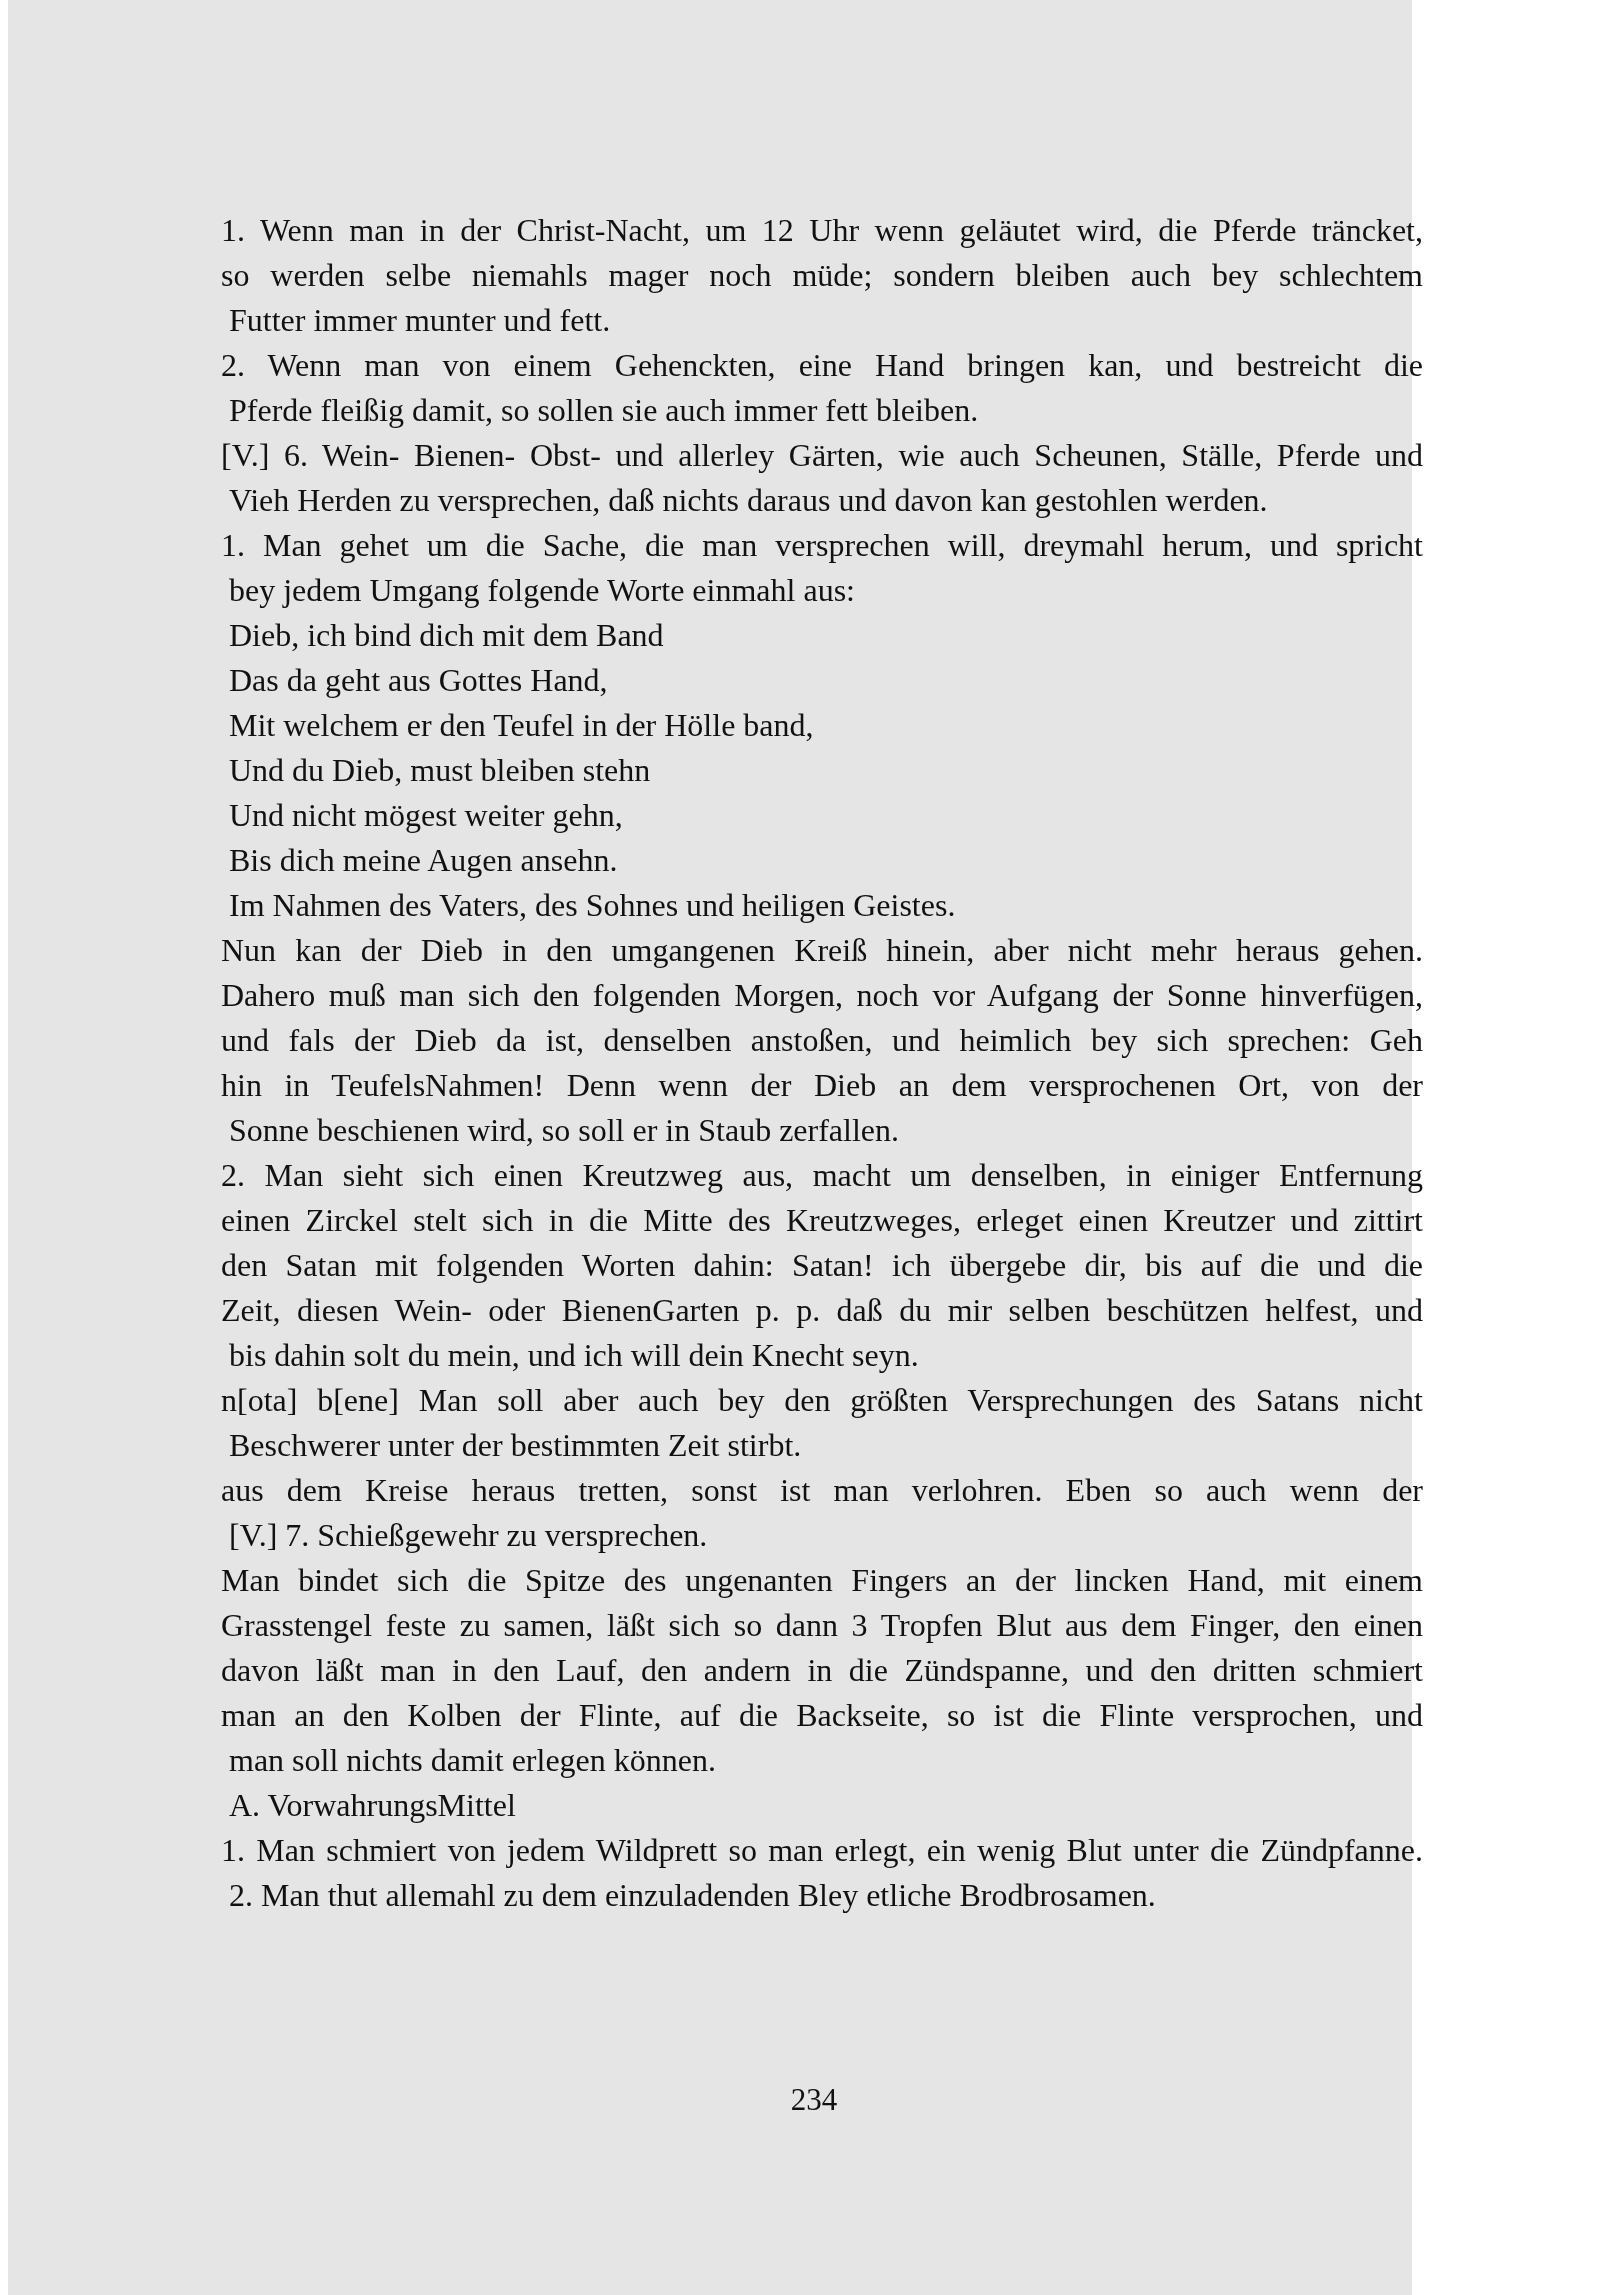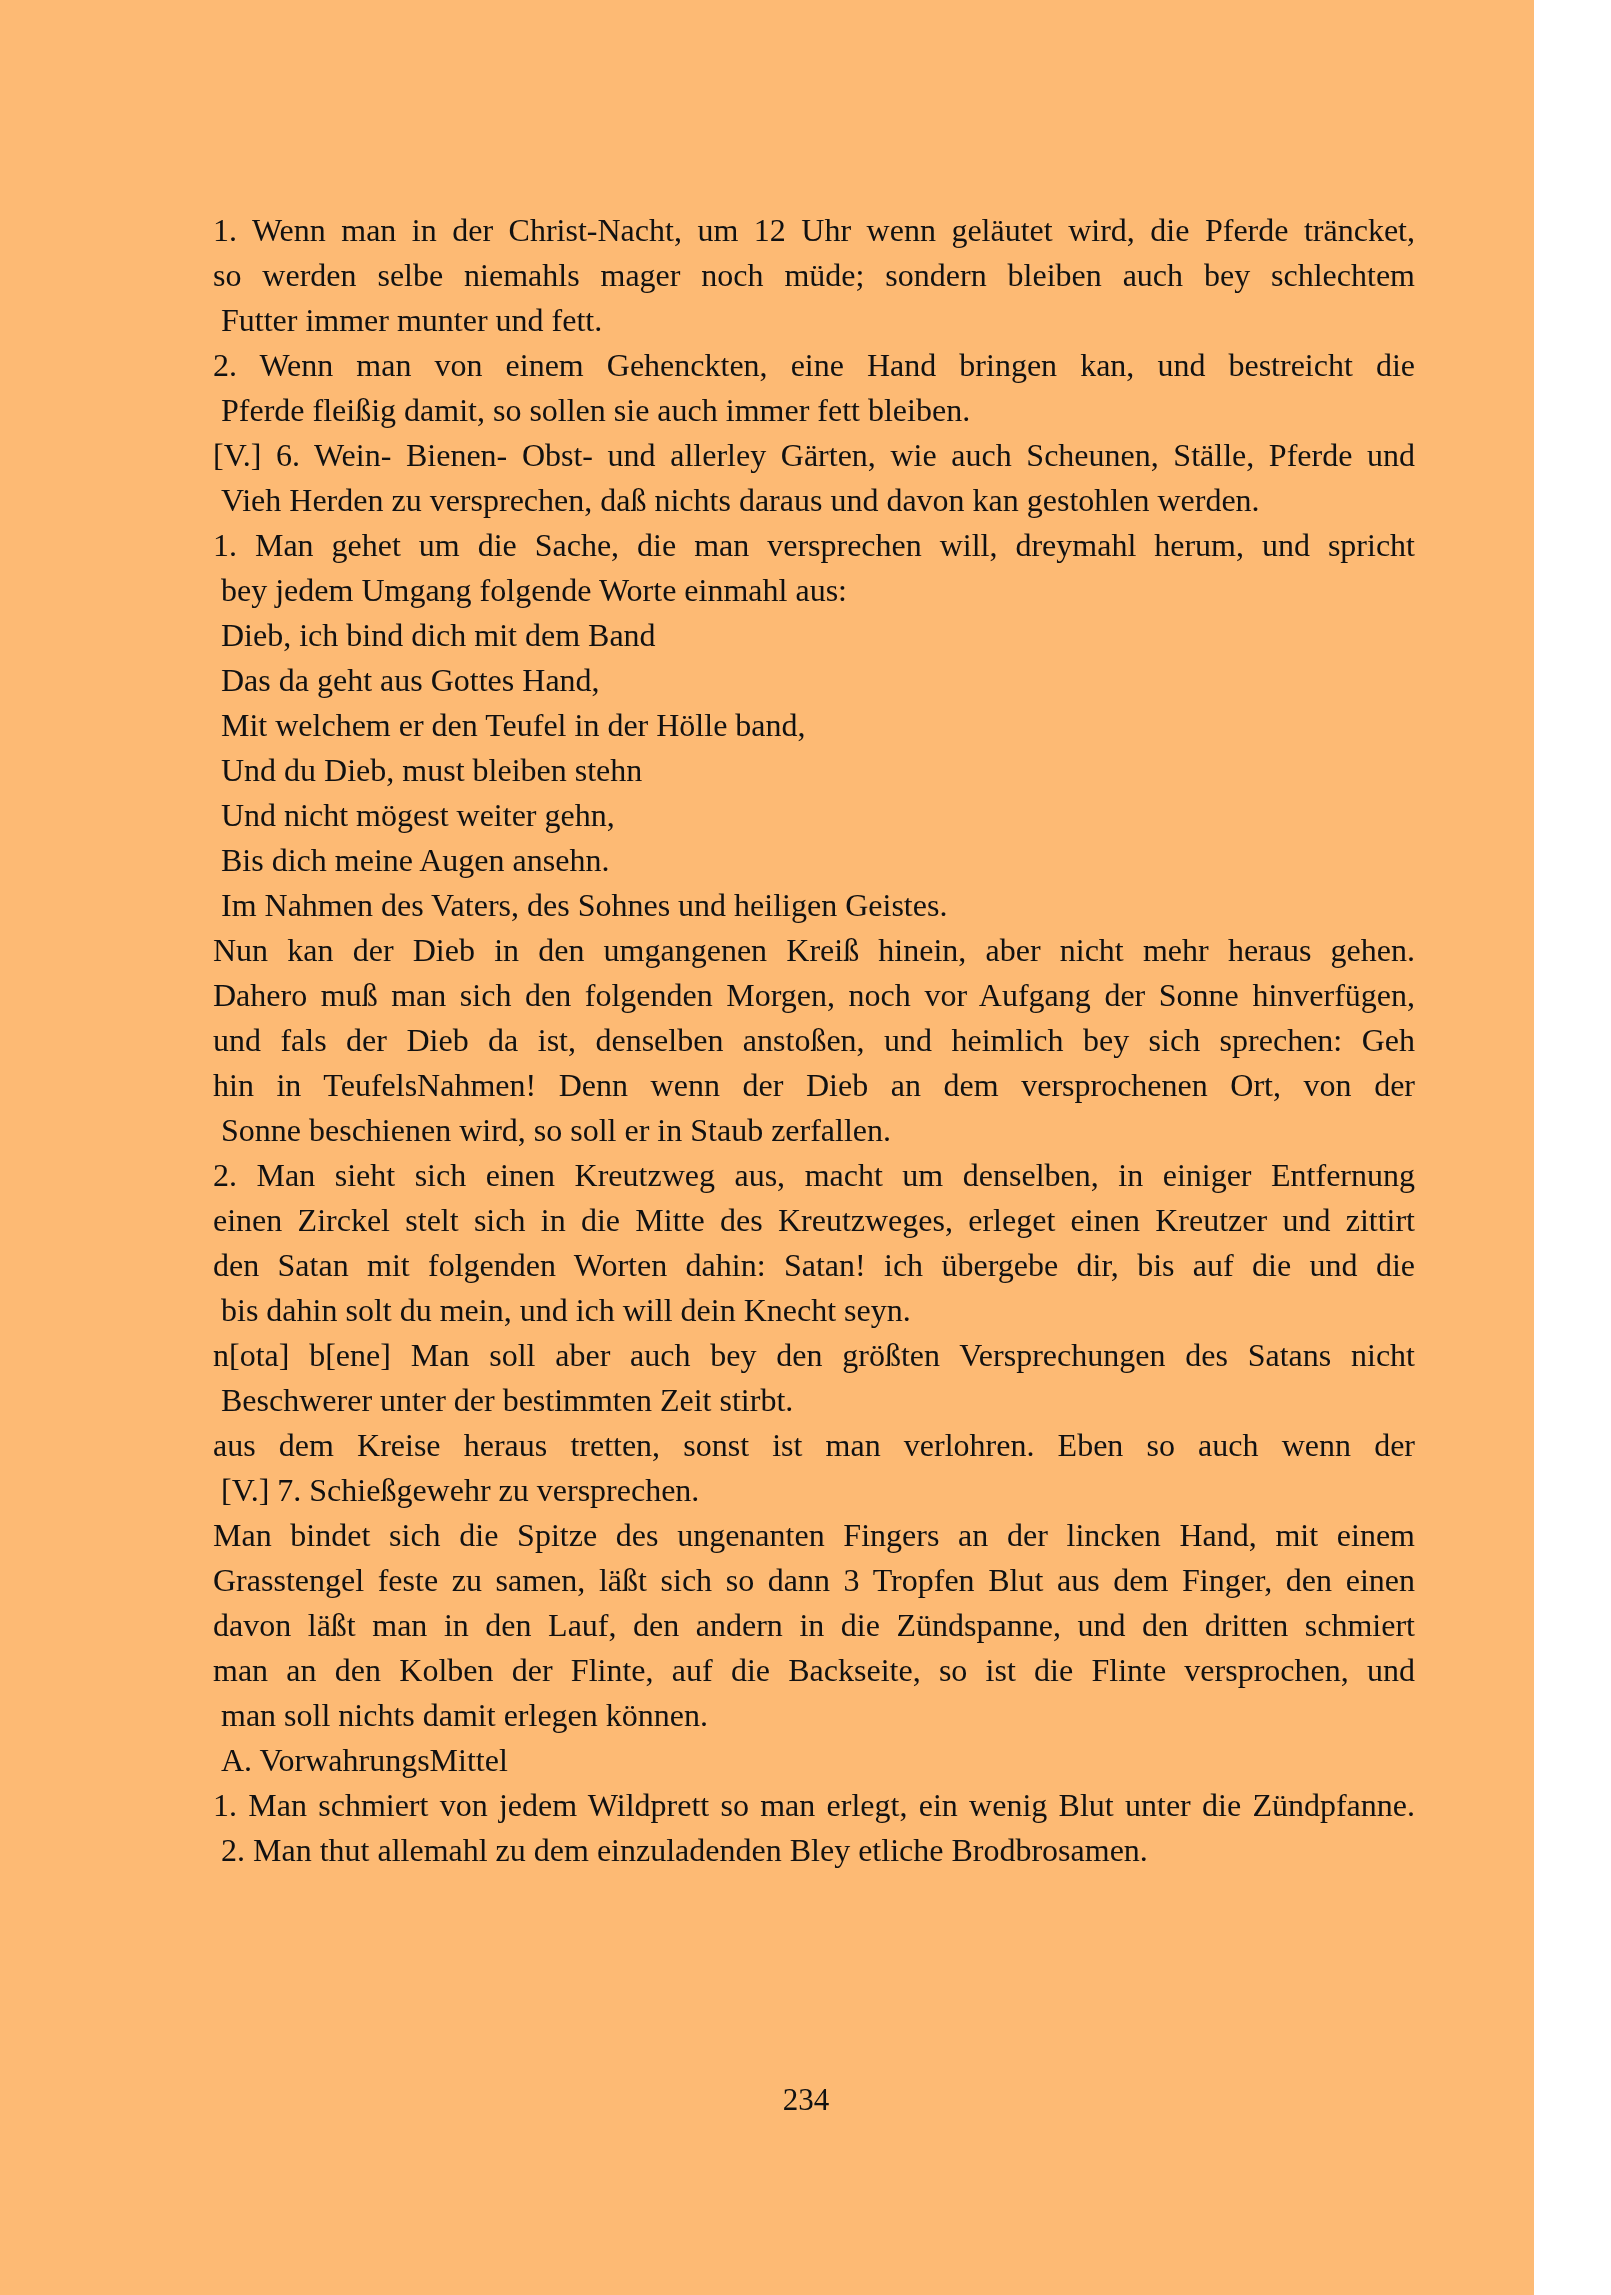--- a/index.html
+++ b/index.html
@@ -10,24 +10,24 @@
     body {
       width: 1612px;
       height: 2295px;
       position: relative;
       overflow: hidden;
       color: #111111;
       font-family: "Liberation Serif", "DejaVu Serif", serif;
     }
     .page {
       position: absolute;
-      left: 0; top: 0;
-      width: 1534px;
+      left: 8px; top: 0;
+      width: 1404px;
       height: 2295px;
-      background: #fdba74;
+      background: #e5e5e5;
     }
     .text-block {
       position: absolute;
       left: 213px;
       top: 208px;
       width: 1202px;
       font-size: 32px;
       line-height: 45px;
     }
     .line {
@@ -79,20 +79,21 @@
       <div class="line left">Bis dich meine Augen ansehn.</div>
       <div class="line left">Im Nahmen des Vaters, des Sohnes und heiligen Geistes.</div>
       <div class="line justify">Nun kan der Dieb in den umgangenen Kreiß hinein, aber nicht mehr heraus gehen.</div>
       <div class="line justify">Dahero muß man sich den folgenden Morgen, noch vor Aufgang der Sonne hinverfügen,</div>
       <div class="line justify">und fals der Dieb da ist, denselben anstoßen, und heimlich bey sich sprechen: Geh</div>
       <div class="line justify">hin in TeufelsNahmen! Denn wenn der Dieb an dem versprochenen Ort, von der</div>
       <div class="line left">Sonne beschienen wird, so soll er in Staub zerfallen.</div>
       <div class="line justify">2. Man sieht sich einen Kreutzweg aus, macht um denselben, in einiger Entfernung</div>
       <div class="line justify">einen Zirckel stelt sich in die Mitte des Kreutzweges, erleget einen Kreutzer und zittirt</div>
       <div class="line justify">den Satan mit folgenden Worten dahin: Satan! ich übergebe dir, bis auf die und die</div>
+      <div class="line justify">Zeit, diesen Wein- oder BienenGarten p. p. daß du mir selben beschützen helfest, und</div>
       <div class="line left">bis dahin solt du mein, und ich will dein Knecht seyn.</div>
       <div class="line justify">n[ota] b[ene] Man soll aber auch bey den größten Versprechungen des Satans nicht</div>
       <div class="line left">Beschwerer unter der bestimmten Zeit stirbt.</div>
       <div class="line justify">aus dem Kreise heraus tretten, sonst ist man verlohren. Eben so auch wenn der</div>
       <div class="line left">[V.] 7. Schießgewehr zu versprechen.</div>
       <div class="line justify">Man bindet sich die Spitze des ungenanten Fingers an der lincken Hand, mit einem</div>
       <div class="line justify">Grasstengel feste zu samen, läßt sich so dann 3 Tropfen Blut aus dem Finger, den einen</div>
       <div class="line justify">davon läßt man in den Lauf, den andern in die Zündspanne, und den dritten schmiert</div>
       <div class="line justify">man an den Kolben der Flinte, auf die Backseite, so ist die Flinte versprochen, und</div>
       <div class="line left">man soll nichts damit erlegen können.</div>

